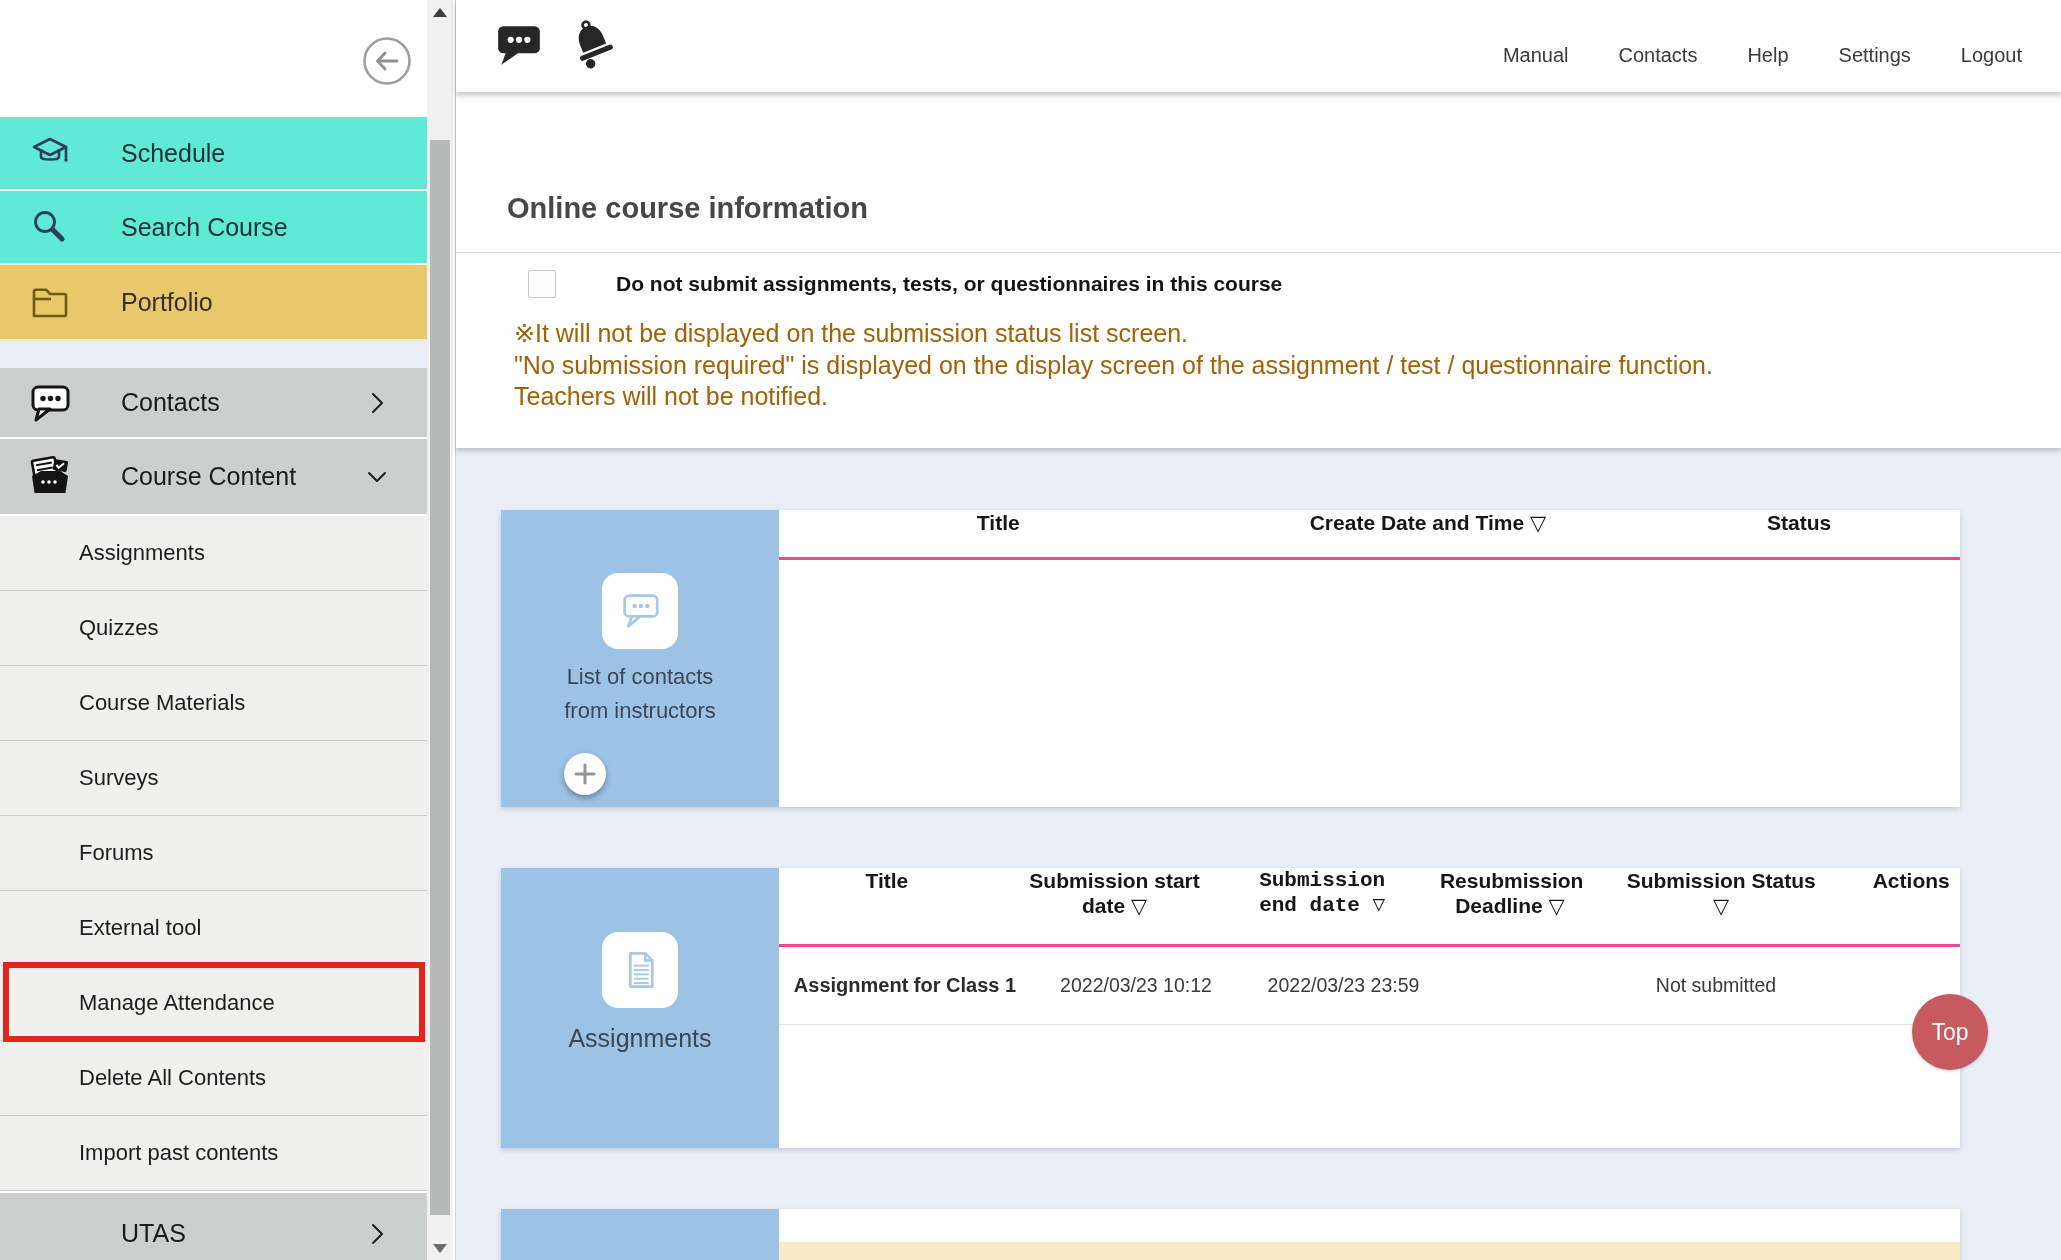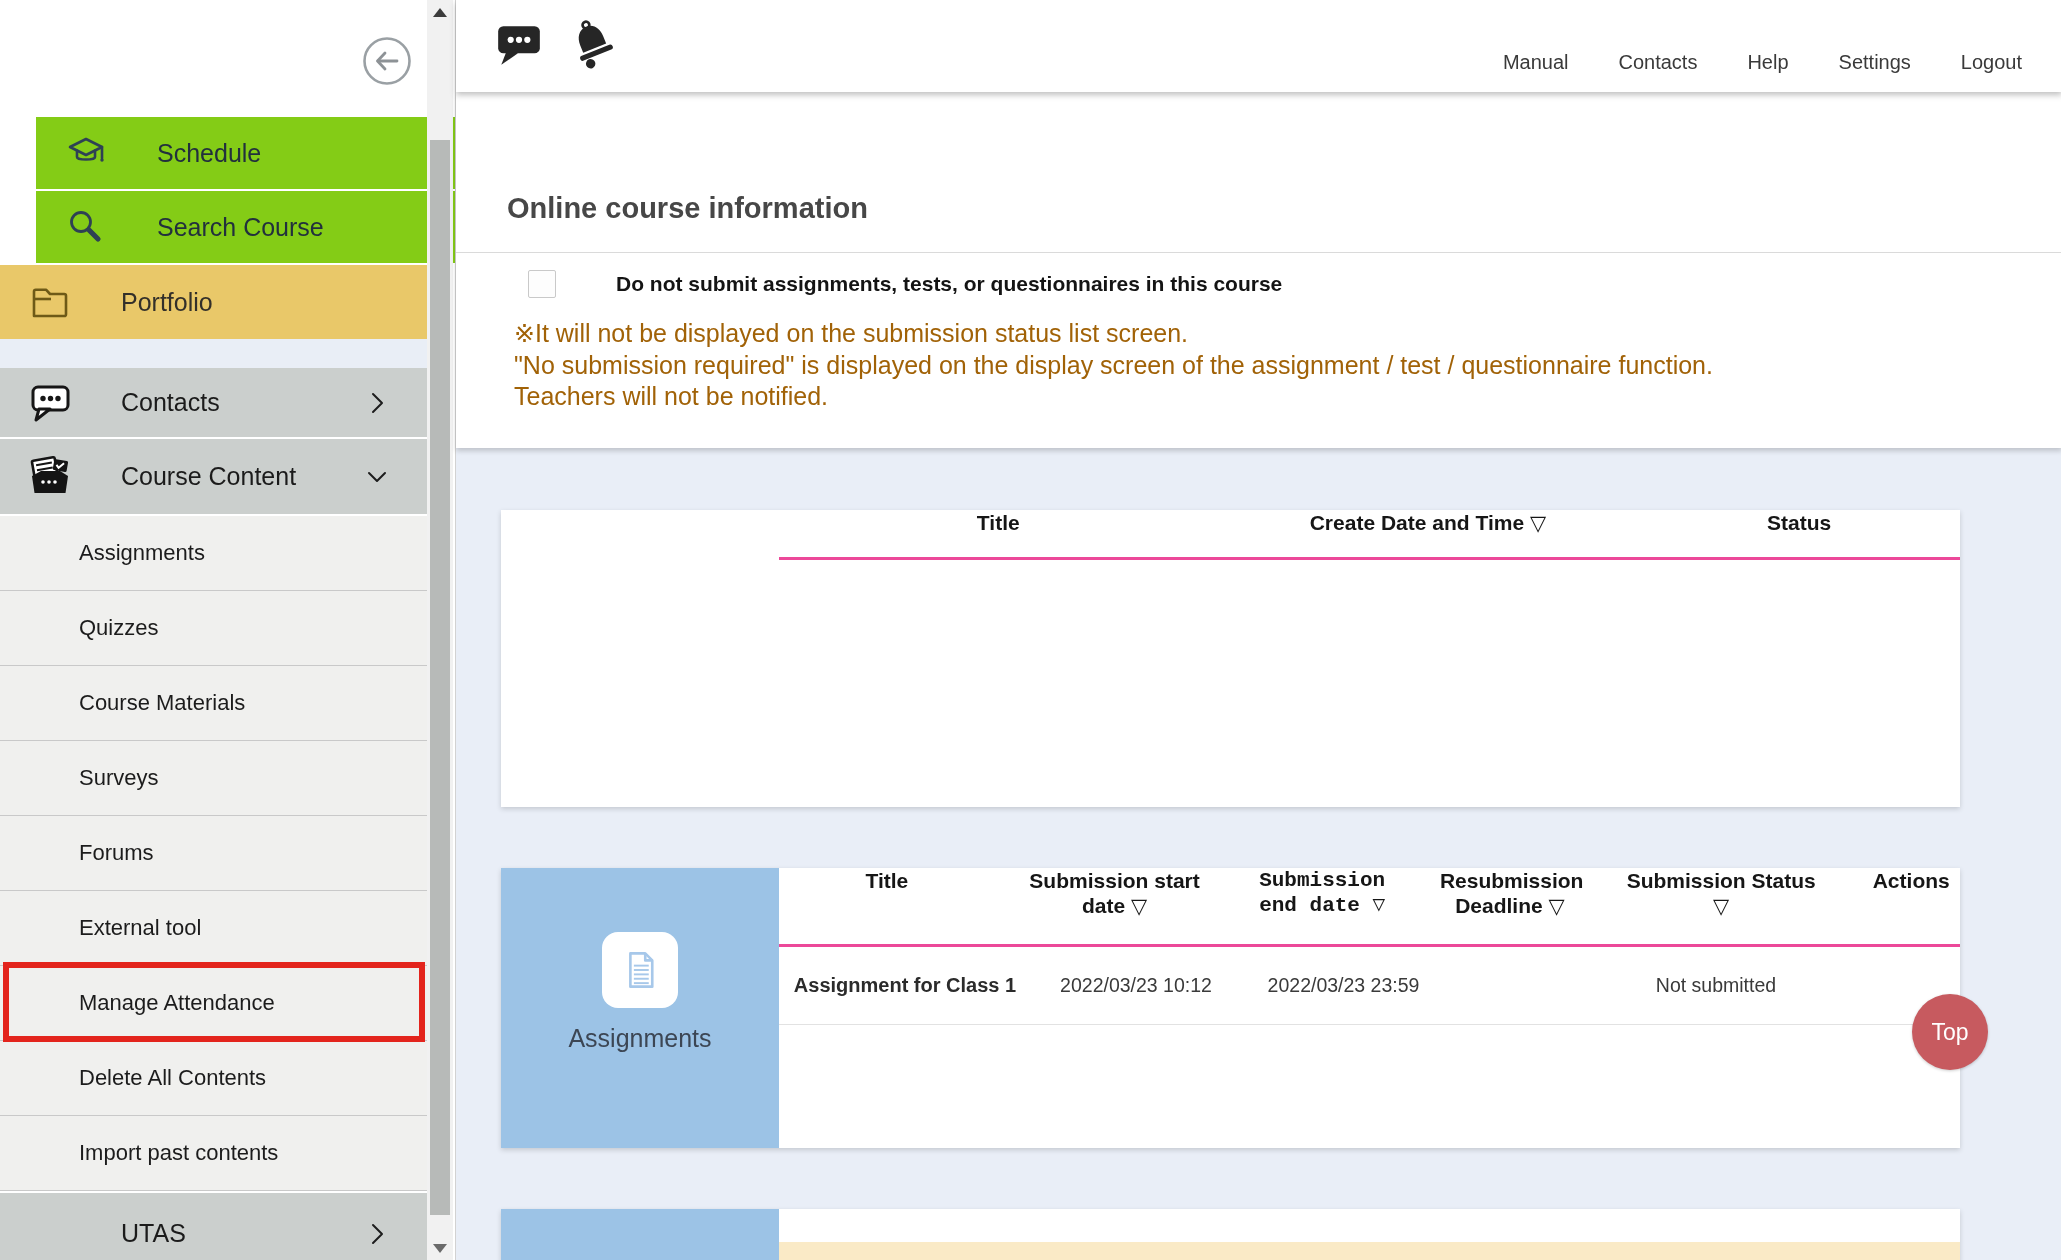--- a/index.html
+++ b/index.html
@@ -3,21 +3,21 @@
 <meta charset="utf-8">
 <style>
   html,body{margin:0;padding:0;background:#fff;}
   .screen{position:relative;width:2061px;height:1260px;overflow:hidden;
     font-family:"Liberation Sans","DejaVu Sans",sans-serif;background:#fff;}
 
   
   .sidebar{position:absolute;left:0;top:0;width:427px;height:1260px;background:#fff;}
   .side-strip{position:absolute;left:0;top:339px;width:427px;height:29px;background:#e9eef6;}
   .side-row{position:absolute;left:0;width:427px;display:flex;align-items:center;cursor:pointer;}
-  .row-blue{background:#84cc16;margin-left:36px;}
+  .row-blue{background:#5eead4;}
   .row-yellow{background:#e9c869;}
   .row-gray{background:#cbcfcd;}
   .side-row .ic{position:absolute;left:26px;width:48px;height:48px;display:flex;align-items:center;justify-content:center;}
   .side-row .lbl{position:absolute;left:121px;font-size:25px;color:#22303d;white-space:nowrap;}
   .row-gray .lbl{color:#1b1b1b;}
   .row-yellow .lbl{color:#33302a;}
   .side-row .chev{position:absolute;left:363px;width:28px;height:28px;}
   .subwrap{position:absolute;left:0;top:516px;width:427px;}
   .sub-row{height:74px;background:#f0f0ee;border-bottom:1px solid #c9c9c9;display:flex;align-items:center;cursor:pointer;}
   .sub-row .slbl{margin-left:79px;font-size:22px;color:#1c1c1c;white-space:nowrap;}
@@ -31,21 +31,21 @@
   .tri-up{width:0;height:0;border-left:7px solid transparent;border-right:7px solid transparent;border-bottom:9px solid #3c3c3c;}
   .tri-down{width:0;height:0;border-left:7px solid transparent;border-right:7px solid transparent;border-top:9px solid #6a6a6a;}
   .sthumb{position:absolute;left:3px;top:140px;width:20px;height:1075px;background:#b7bab8;cursor:grab;}
 
   
   .content{position:absolute;left:455px;top:0;width:1606px;height:1260px;background:#e9eef7;border-left:1px solid #d2d2d2;}
   .topbar{position:absolute;left:0;top:0;width:100%;height:92px;background:#fff;box-shadow:0 3px 6px rgba(0,0,0,0.25);z-index:6;}
   .tb-ic{position:absolute;top:20px;cursor:pointer;}
   .tb-chat{left:38px;}
   .tb-bell{left:110px;top:16px;}
-  .tb-menu{position:absolute;right:40px;top:16px;height:92px;display:flex;align-items:center;gap:50px;}
+  .tb-menu{position:absolute;right:40px;top:9px;height:92px;display:flex;align-items:center;gap:50px;}
   .tb-menu span{font-size:20px;color:#3a3a3a;cursor:pointer;}
 
   .white-sec{position:absolute;left:0;top:92px;width:100%;height:356px;background:#fff;box-shadow:0 3px 5px rgba(0,0,0,0.18);z-index:2;}
   .page-title{position:absolute;left:51px;top:100px;font-size:29px;font-weight:bold;color:#474747;}
   .sec-divider{position:absolute;left:0;top:160px;width:100%;height:1px;background:#dadada;}
   .cb-row{position:absolute;left:72px;top:178px;display:flex;align-items:center;gap:40px;}
   .checkbox{width:26px;height:26px;background:#fdfdfd;border:1px solid #c9c9c9;border-radius:2px;cursor:pointer;}
   .cb-label{margin-left:20px;font-size:21px;font-weight:bold;color:#141414;}
   .note{position:absolute;left:58px;font-size:25px;color:#a16207;white-space:nowrap;}
 
@@ -256,20 +256,41 @@
       <div class="cb-row">
         <span class="checkbox"></span>
         <span class="cb-label">Do not submit assignments, tests, or questionnaires in this course</span>
       </div>
       <div class="note" style="top:227px;">※It will not be displayed on the submission status list screen.</div>
       <div class="note" style="top:259px;">"No submission required" is displayed on the display screen of the assignment / test / questionnaire function.</div>
       <div class="note" style="top:290px;">Teachers will not be notified.</div>
     </div>
 
     <div class="card card1">
+      <div class="bluepanel">
+        <div class="iconsq" style="top:63px;">
+          <svg width="58" height="58" viewBox="0 0 64 64" fill="none">
+            <rect x="15" y="15" width="36" height="23" rx="5" stroke="#a7c8ea" stroke-width="3"></rect>
+            <path d="M23 38 L19 49 L32 38" stroke="#a7c8ea" stroke-width="3" stroke-linejoin="round"></path>
+            <circle cx="26" cy="26.5" r="2.4" fill="#a7c8ea"></circle>
+            <circle cx="33" cy="26.5" r="2.4" fill="#a7c8ea"></circle>
+            <circle cx="40" cy="26.5" r="2.4" fill="#a7c8ea"></circle>
+          </svg>
+        </div>
+        <div class="panel-text" style="top:150px;">
+          <div>List of contacts</div>
+          <div>from instructors</div>
+        </div>
+        <div class="plusbtn" style="top:243px;">
+          <svg width="42" height="42" viewBox="0 0 42 42">
+            <line x1="21" y1="12" x2="21" y2="30" stroke="#8f9496" stroke-width="3" stroke-linecap="round"></line>
+            <line x1="12" y1="21" x2="30" y2="21" stroke="#8f9496" stroke-width="3" stroke-linecap="round"></line>
+          </svg>
+        </div>
+      </div>
       <div class="tablearea">
         <div class="thead thead1">
           <div class="th" style="width:462px;">Title</div>
           <div class="th" style="width:380px;">Create Date and Time ▽</div>
           <div class="th" style="width:339px;">Status</div>
         </div>
       </div>
     </div>
 
     <div class="card card2">

